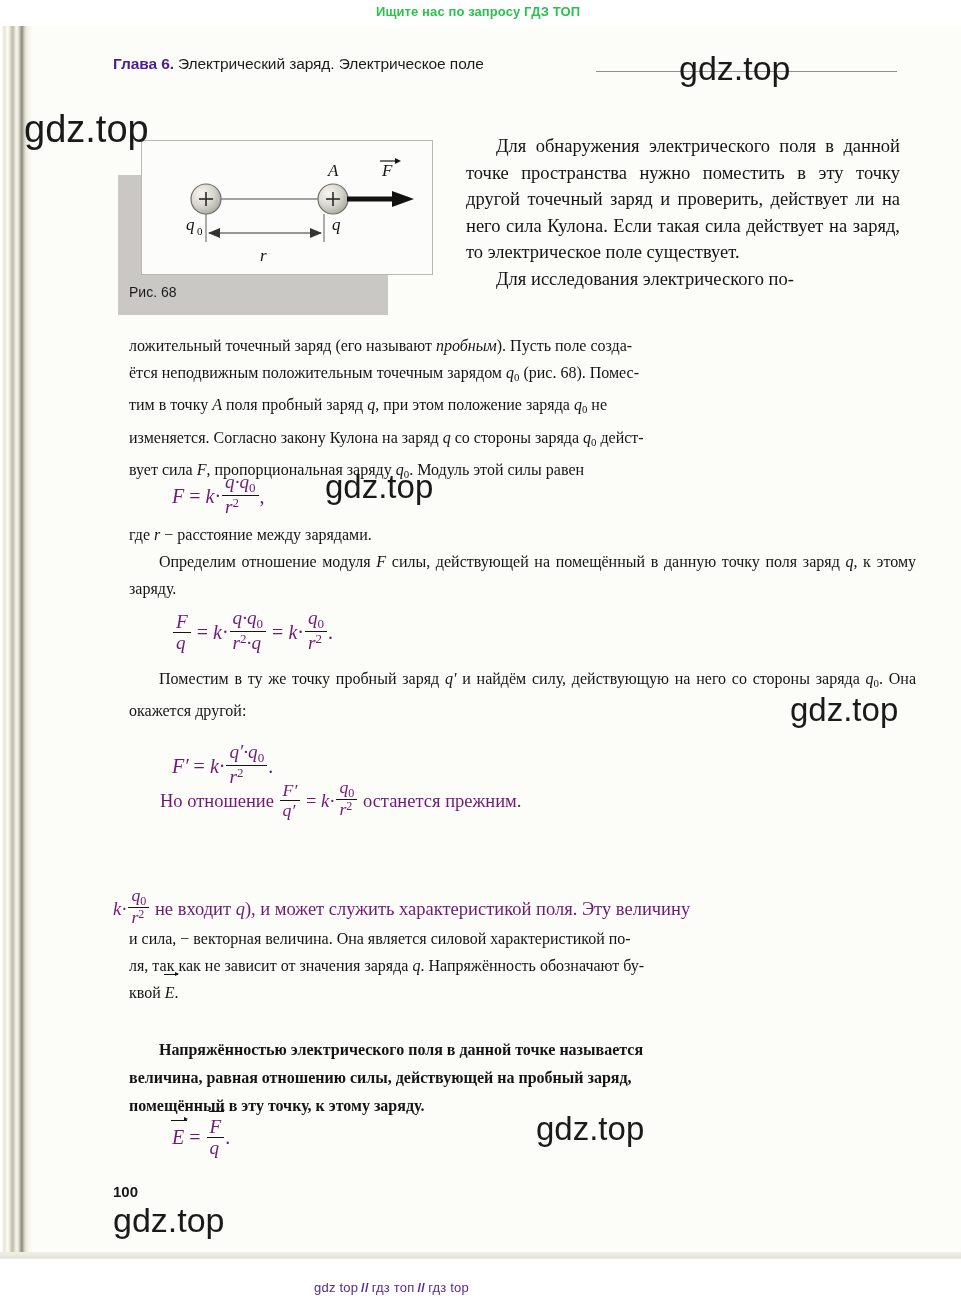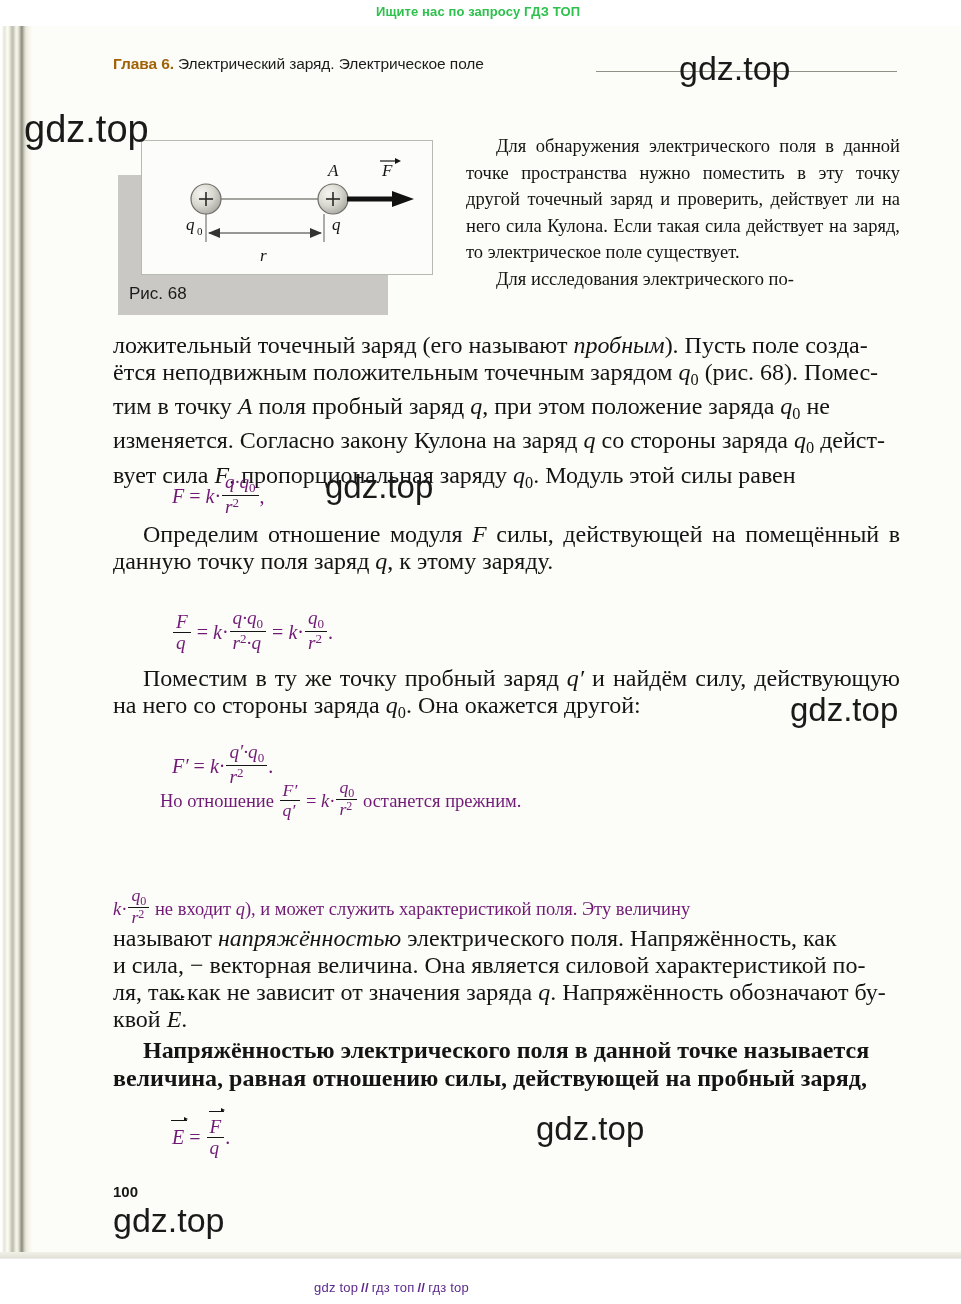--- a/index.html
+++ b/index.html
@@ -77,21 +77,21 @@
   
   .chapter-head {
     position: absolute;
     left: 113px; top: 55px;
     font-family: "Liberation Sans", sans-serif;
     font-size: 15.5px;
     white-space: nowrap;
     letter-spacing: -.1px;
   }
   .chapter-num {
-    color: #a16207;
+    color: #4c1d95;
     font-weight: 700;
   }
   .chapter-title {
     color: #1c1c1c;
     font-weight: 400;
   }
   .head-rule {
     position: absolute;
     left: 596px; top: 71px;
     width: 301px; height: 1px;
@@ -111,21 +111,21 @@
     left: 141px; top: 140px;
     width: 292px; height: 135px;
     background: #fcfcfa;
     border: 1px solid #b9b8b2;
     box-sizing: border-box;
   }
   .fig-caption {
     position: absolute;
     left: 129px; top: 284px;
     font-family: "Liberation Sans", sans-serif;
-    font-size: 17px;
+    font-size: 14px;
     color: #1b1b1b;
     white-space: nowrap;
   }
 
   
   .col-right {
     position: absolute;
     left: 466px; top: 133px;
     width: 434px;
     font-size: 18.5px;
@@ -133,23 +133,23 @@
     color: #141414;
     text-align: justify;
     text-align-last: left;
   }
   .col-right p { margin: 0; }
   .col-right .ind { text-indent: 30px; }
 
   
   .body-text {
     position: absolute;
-    left: 113px;
+    left: 129px;
     width: 787px;
-    font-size: 24px;
+    font-size: 16px;
     line-height: 27px;
     color: #141414;
     text-align: justify;
     text-align-last: left;
   }
   .body-text p { margin: 0; }
   .ind { text-indent: 30px; }
   i, .it { font-style: italic; }
 
   
@@ -328,20 +328,21 @@
     <p><span>вует сила </span><span class="mv">F</span><span>, пропорциональная заряду </span><span class="mv">q</span><span class="sub">0</span><span>. Модуль этой силы равен</span></p>
   </div>
 
   <div class="eq" style="left:172px; top:472px;">
     <span class="mv">F</span>
     <span>=</span>
     <span class="mv">k</span><span>·</span><span class="frac"><span class="num"><span class="mv">q·q</span><span class="sub">0</span></span><span class="den"><span class="mv">r</span><span class="sup">2</span></span></span><span>,</span>
   </div>
 
   <div class="body-text" style="top:521px;">
+    <p><span>где </span><span class="mv">r</span><span> − расстояние между зарядами.</span></p>
     <p class="ind"><span>Определим отношение модуля </span><span class="mv">F</span><span> силы, действующей на помещённый в данную точку поля заряд </span><span class="mv">q</span><span>, к этому заряду.</span></p>
   </div>
 
   <div class="eq" style="left:172px; top:608px;">
     <span class="frac"><span class="num"><span class="mv">F</span></span><span class="den"><span class="mv">q</span></span></span>
     <span>=</span>
     <span class="mv">k</span><span>·</span><span class="frac"><span class="num"><span class="mv">q·q</span><span class="sub">0</span></span><span class="den"><span class="mv">r</span><span class="sup">2</span><span class="mv">·q</span></span></span>
     <span>=</span>
     <span class="mv">k</span><span>·</span><span class="frac"><span class="num"><span class="mv">q</span><span class="sub">0</span></span><span class="den"><span class="mv">r</span><span class="sup">2</span></span></span><span>.</span>
   </div>
@@ -359,29 +360,29 @@
   <div class="eq" style="left:160px; top:778px; font-size:18.5px;">
     <span>Но отношение </span><span class="frac"><span class="num"><span class="mv">F′</span></span><span class="den"><span class="mv">q′</span></span></span> <span>=</span> <span class="mv">k</span><span>·</span><span class="frac"><span class="num"><span class="mv">q</span><span class="sub">0</span></span><span class="den"><span class="mv">r</span><span class="sup">2</span></span></span><span> останется прежним.</span>
   </div>
 
 
   <div class="eq" style="left:113px; top:886px; font-size:18.5px;">
     <span class="mv">k</span><span>·</span><span class="frac"><span class="num"><span class="mv">q</span><span class="sub">0</span></span><span class="den"><span class="mv">r</span><span class="sup">2</span></span></span><span> не входит </span><span class="mv">q</span><span>), и может служить характеристикой поля. Эту величину</span>
   </div>
 
   <div class="body-text" style="top:925px;">
-    <p><span>называют </span><i>напряжённостью</i><span> электрического поля. Напряжённость, как</span></p>
     <p>и сила, − векторная величина. Она является силовой характеристикой по-</p>
     <p><span>ля, так как не зависит от значения заряда </span><span class="mv">q</span><span>. Напряжённость обозначают бу-</span></p>
     <p><span>квой </span><span class="mv vecbar">E</span><span>.</span></p>
   </div>
 
   <div class="body-text" style="top:1036px; font-weight:700; line-height:28px;">
     <p class="ind">Напряжённостью электрического поля в данной точке называется</p>
     <p>величина, равная отношению силы, действующей на пробный заряд,</p>
+    <p>помещённый в эту точку, к этому заряду.</p>
   </div>
 
   <div class="eq" style="left:172px; top:1117px;">
     <span class="mv vecbar">E</span>
     <span>=</span>
     <span class="frac"><span class="num"><span class="mv vecbar">F</span></span><span class="den"><span class="mv">q</span></span></span><span>.</span>
   </div>
 
   <div class="page-num">100</div>
 

